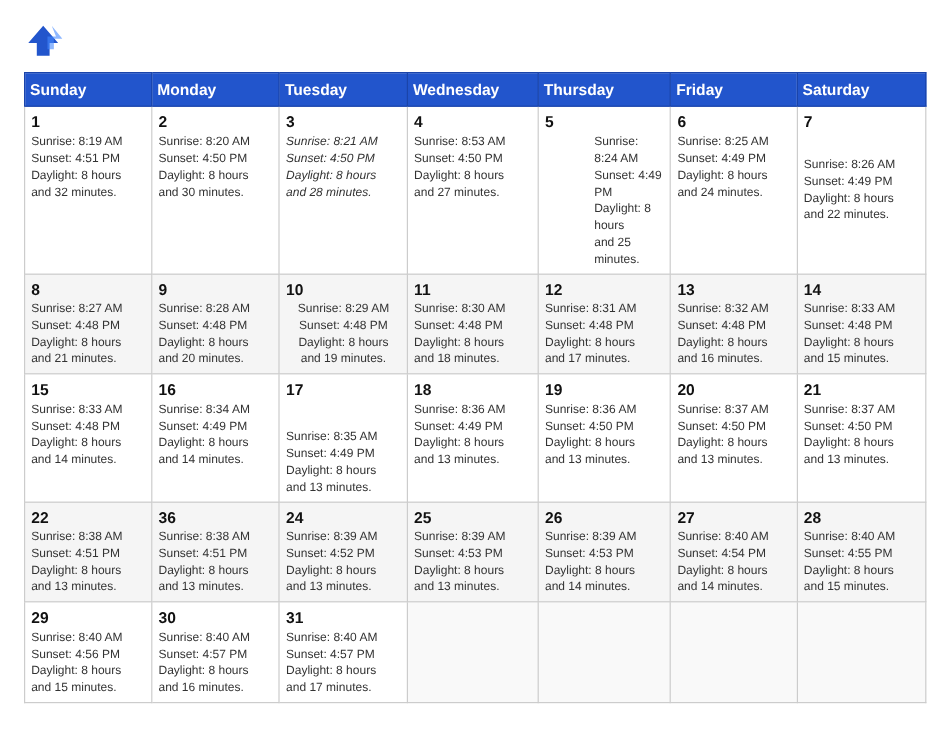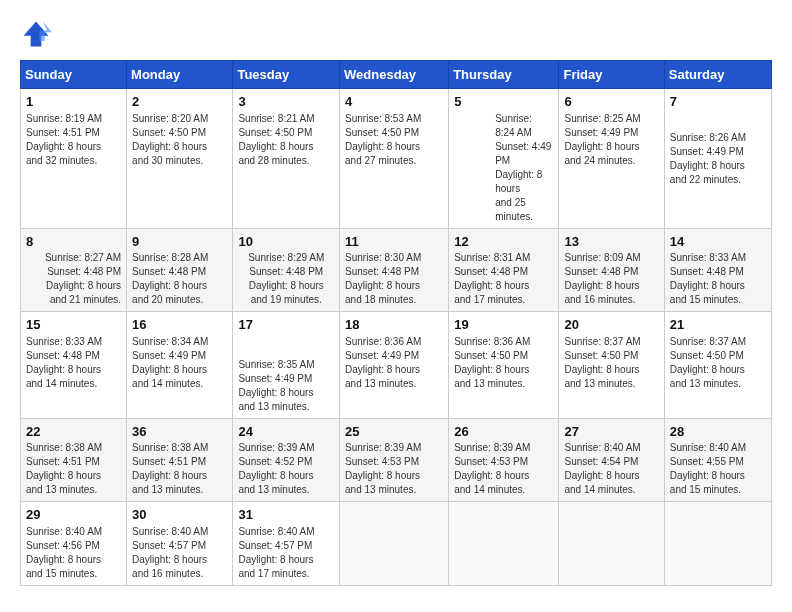--- a/index.html
+++ b/index.html
@@ -142,21 +142,21 @@
           </td>
           <td>
             <span class="day-num">2</span>
             <div class="day-info" style="white-space: pre-line;">Sunrise: 8:20 AM
 Sunset: 4:50 PM
 Daylight: 8 hours
 and 30 minutes.</div>
           </td>
           <td>
             <span class="day-num">3</span>
-            <div class="day-info" style="white-space: pre-line;">Sunrise: 8:21 AM
+            <div class="day-info" style="white-space: pre-line; font-style: italic;">Sunrise: 8:21 AM
 Sunset: 4:50 PM
 Daylight: 8 hours
 and 28 minutes.</div>
           </td>
           <td>
             <span class="day-num">4</span>
             <div class="day-info" style="white-space: pre-line;">Sunrise: 8:53 AM
 Sunset: 4:50 PM
 Daylight: 8 hours
 and 27 minutes.</div>
@@ -179,21 +179,21 @@
             <span class="day-num">7</span>
             <div class="day-info" style="white-space: pre-line; margin-top: 20px;">Sunrise: 8:26 AM
 Sunset: 4:49 PM
 Daylight: 8 hours
 and 22 minutes.</div>
           </td>
         </tr>
         <tr>
           <td>
             <span class="day-num">8</span>
-            <div class="day-info" style="white-space: pre-line; text-align: right;">Sunrise: 8:27 AM
+            <div class="day-info" style="white-space: pre-line;">Sunrise: 8:27 AM
 Sunset: 4:48 PM
 Daylight: 8 hours
 and 21 minutes.</div>
           </td>
           <td>
             <span class="day-num">9</span>
             <div class="day-info" style="white-space: pre-line;">Sunrise: 8:28 AM
 Sunset: 4:48 PM
 Daylight: 8 hours
 and 20 minutes.</div>
@@ -214,21 +214,21 @@
           </td>
           <td>
             <span class="day-num">12</span>
             <div class="day-info" style="white-space: pre-line;">Sunrise: 8:31 AM
 Sunset: 4:48 PM
 Daylight: 8 hours
 and 17 minutes.</div>
           </td>
           <td>
             <span class="day-num">13</span>
-            <div class="day-info" style="white-space: pre-line;">Sunrise: 8:09 AM
+            <div class="day-info" style="white-space: pre-line;">Sunrise: 8:32 AM
 Sunset: 4:48 PM
 Daylight: 8 hours
 and 16 minutes.</div>
           </td>
           <td>
             <span class="day-num">14</span>
             <div class="day-info" style="white-space: pre-line;">Sunrise: 8:33 AM
 Sunset: 4:48 PM
 Daylight: 8 hours
 and 15 minutes.</div>

